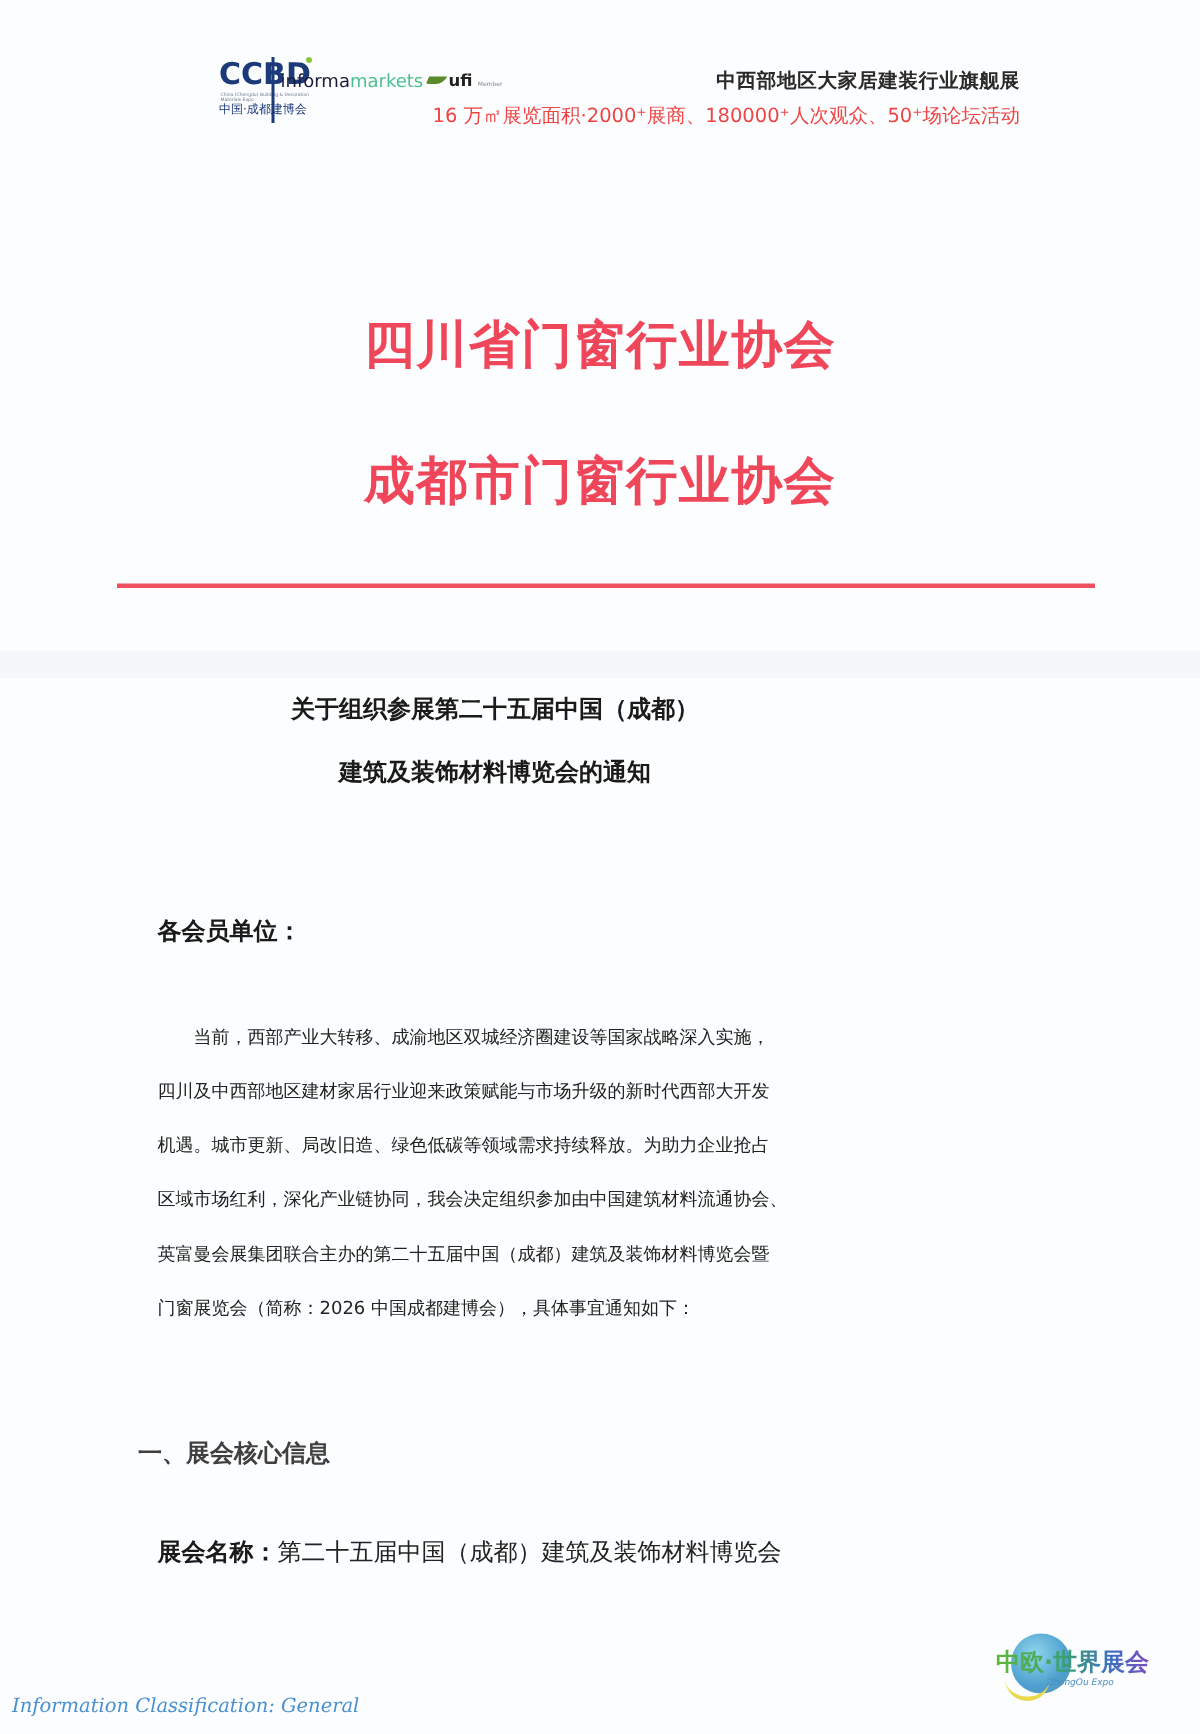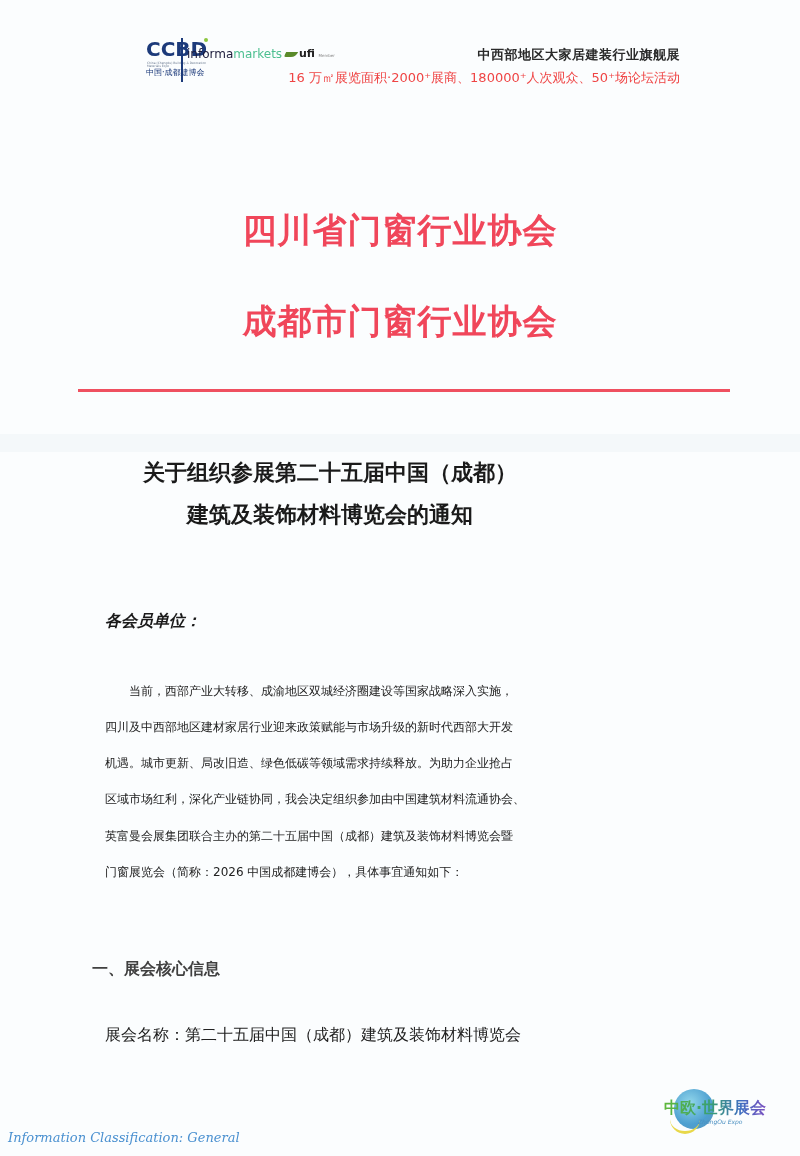--- a/index.html
+++ b/index.html
@@ -101,50 +101,49 @@
       background: #ef5060;
     }
     .scan-band {
       left: 0; top: 434px; width: 800px; height: 18px;
       background: #f4f8fa;
     }
 
     
     .notice-title {
       left: 0; width: 660px; text-align: center;
-      font-size: 22px; font-weight: bold; color: #1a1a1a;
+      font-size: 16px; font-weight: bold; color: #1a1a1a;
       line-height: 28px;
     }
     .notice-1 { top: 459px; }
     .notice-2 { top: 501px; }
 
     
     .salutation {
       left: 105px; top: 610px;
       font-size: 16px; font-weight: bold; color: #1a1a1a;
       line-height: 22px;
-      font-style: italic;
     }
     .para-line {
       left: 105px;
       font-size: 12px; color: #222;
       line-height: 22px;
       white-space: nowrap;
     }
     .section-head {
       left: 92px; top: 958px;
       font-size: 16px; font-weight: bold; color: #404040;
       line-height: 22px;
     }
     .field-row {
       left: 105px; top: 1024px;
       font-size: 16px; line-height: 22px; color: #222;
       white-space: nowrap;
     }
-    .field-row .lbl { font-weight: normal; color: #1a1a1a; }
+    .field-row .lbl { font-weight: bold; color: #1a1a1a; }
 
     
     .classification {
       left: 8px; top: 1130px;
       font-family: "DejaVu Serif", serif;
       font-style: italic;
       font-size: 13px; color: #4a90d0;
       line-height: 16px;
     }
     .expo-logo {

